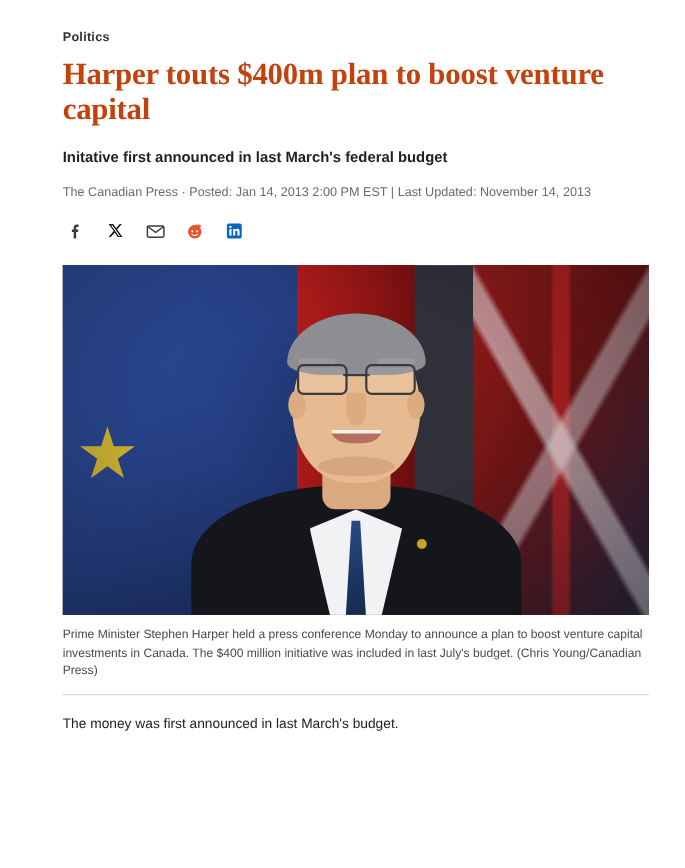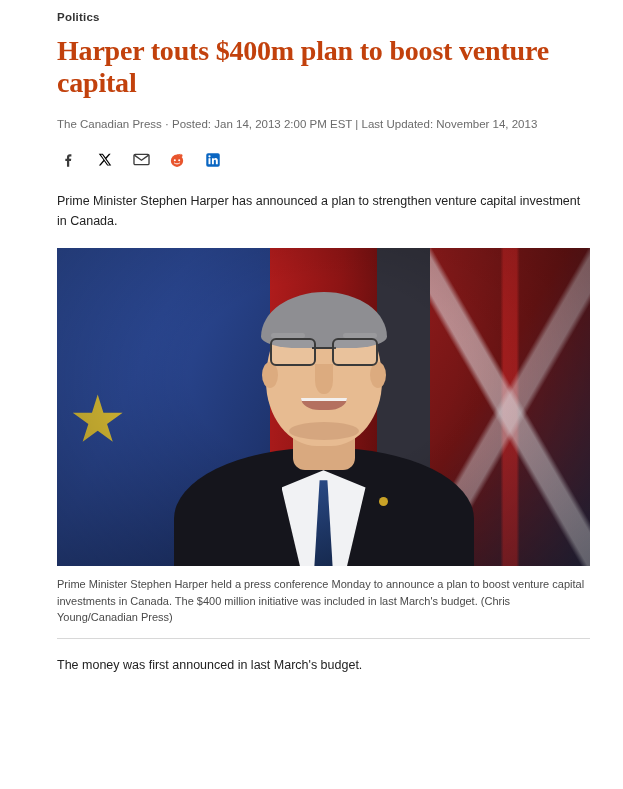--- a/index.html
+++ b/index.html
@@ -12,21 +12,21 @@
     height: 789px;
     font-family: "Liberation Sans", sans-serif;
     color: #1a1a1a;
     overflow: hidden;
   }
   .page {
     width: 623px;
     height: 745px;
     position: relative;
     box-sizing: border-box;
-    padding: 11px 33px 0 57px;
+    padding: 28px 33px 0 57px;
   }
   .kicker {
     font-size: 11.5px;
     font-weight: bold;
     color: #333333;
     letter-spacing: 0.02em;
     margin: 0 0 10px 0;
     line-height: 1.2;
   }
   .headline {
@@ -290,20 +290,21 @@
 </style>
 </head>
 <body>
 
 <div class="page">
 
   <div class="kicker">Politics</div>
 
   <h1 class="headline">Harper touts $400m plan to boost venture capital</h1>
 
+  <div class="standfirst">Initative first announced in last March's federal budget</div>
 
   <div class="byline">The Canadian Press · Posted: Jan 14, 2013 2:00 PM EST | Last Updated: November 14, 2013</div>
 
   <div class="share-bar">
     <span class="share-icon">
       <svg width="18" height="18" viewBox="0 0 24 24" aria-hidden="true">
         <path fill="#3b3b3b" d="M15.2 4.2h-2.1c-2.3 0-3.8 1.5-3.8 3.9v2.2H7.1v2.9h2.2V21h3V13.2h2.3l.4-2.9h-2.7V8.5c0-.8.3-1.3 1.3-1.3h1.6V4.2z"></path>
       </svg>
     </span>
     <span class="share-icon">
@@ -330,21 +331,20 @@
     <span class="share-icon">
       <svg width="18" height="18" viewBox="0 0 24 24" aria-hidden="true">
         <rect x="3" y="3" width="18" height="18" rx="2.4" fill="#0a66c2"></rect>
         <rect x="6" y="9.6" width="2.6" height="8" fill="#ffffff"></rect>
         <circle cx="7.3" cy="7" r="1.5" fill="#ffffff"></circle>
         <path d="M10.6 9.6h2.5v1.1c.5-.8 1.4-1.3 2.5-1.3 2 0 2.8 1.2 2.8 3.4v4.8h-2.6v-4.3c0-1.1-.4-1.7-1.3-1.7s-1.4.6-1.4 1.7v4.3h-2.5v-8z" fill="#ffffff"></path>
       </svg>
     </span>
   </div>
 
-  <p class="body-text">Prime Minister Stephen Harper has announced a plan to strengthen venture capital investment in Canada.</p>
 
   <figure class="figure">
     <div class="photo">
       <div class="flag-left"></div>
       <div class="flag-mid"></div>
       <div class="flag-right"></div>
       <div class="photo-vignette"></div>
       <div class="subject">
         <div class="suit"></div>
         <div class="shirt"></div>
@@ -360,18 +360,18 @@
         <div class="glasses">
           <div class="lens l"></div>
           <div class="bridge"></div>
           <div class="lens r"></div>
         </div>
         <div class="nose"></div>
         <div class="mouth"></div>
         <div class="chin-shadow"></div>
       </div>
     </div>
-    <figcaption class="caption">Prime Minister Stephen Harper held a press conference Monday to announce a plan to boost venture capital investments in Canada. The $400 million initiative was included in last March's budget. (Chris Young/Canadian Press)</figcaption>
+    <figcaption class="caption">Prime Minister Stephen Harper held a press conference Monday to announce a plan to boost venture capital investments in Canada. The $400 million initiative was included in last July's budget. (Chris Young/Canadian Press)</figcaption>
   </figure>
 
   <p class="body-text">The money was first announced in last March's budget.</p>
 
 </div>
 
 </body></html>

